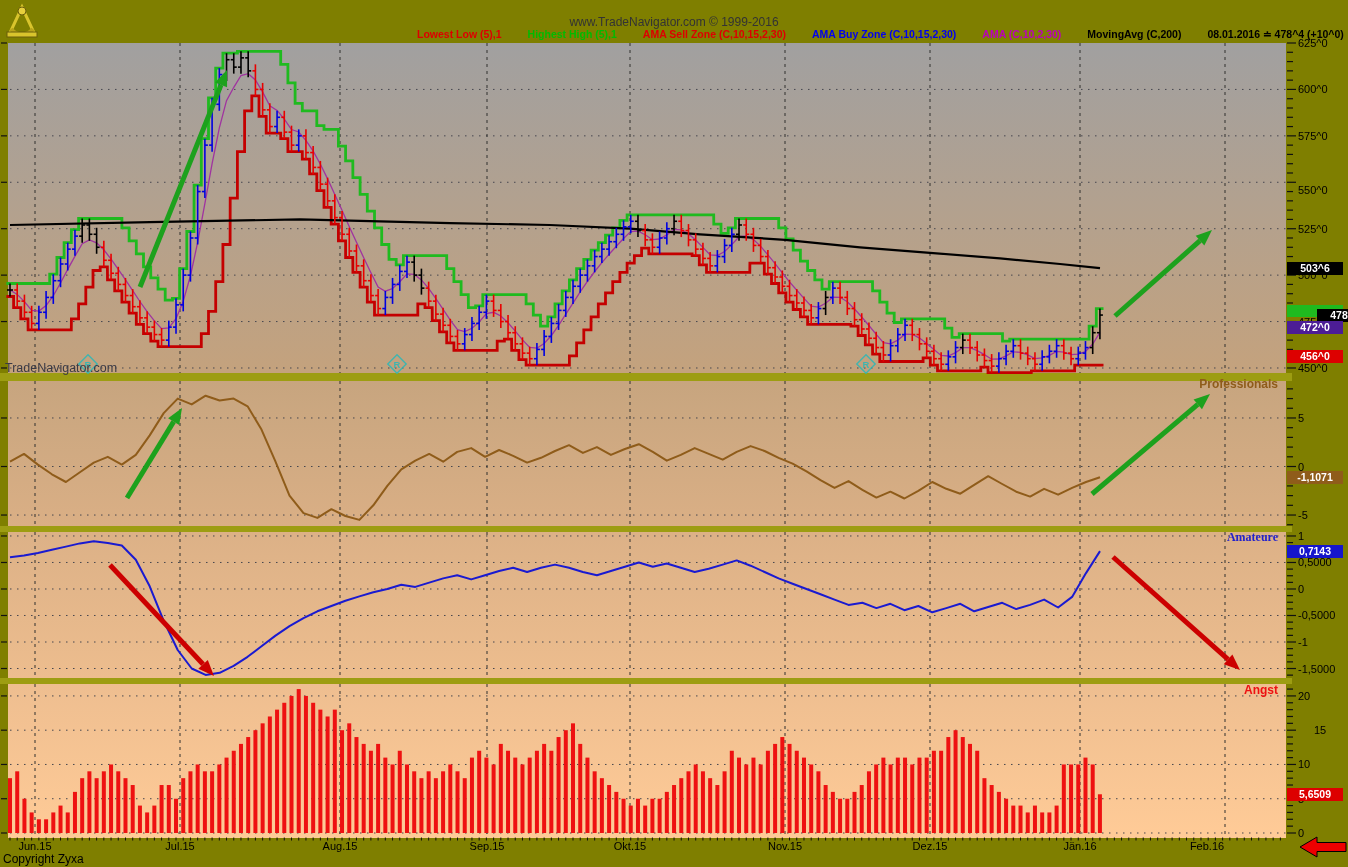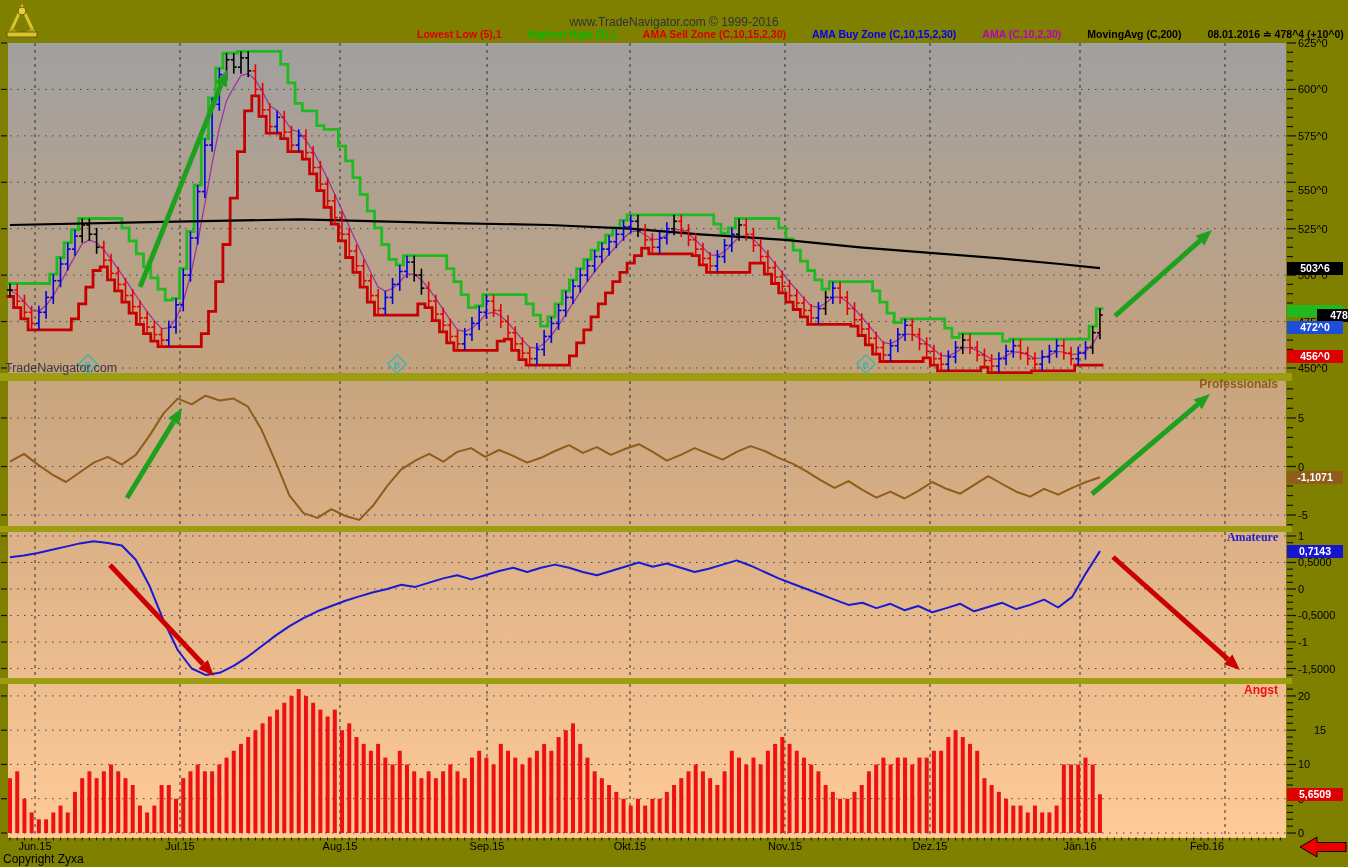--- a/index.html
+++ b/index.html
@@ -1401,21 +1401,21 @@
       <div class="month" style="left: 340px; top: 840px;">Aug.15</div>
       <div class="month" style="left: 487px; top: 840px;">Sep.15</div>
       <div class="month" style="left: 630px; top: 840px;">Okt.15</div>
       <div class="month" style="left: 785px; top: 840px;">Nov.15</div>
       <div class="month" style="left: 930px; top: 840px;">Dez.15</div>
       <div class="month" style="left: 1080px; top: 840px;">Jän.16</div>
       <div class="month" style="left: 1207px; top: 840px;">Feb.16</div>
       <div class="badge" style="left: 1287px; top: 261.669px; background: rgb(0, 0, 0);">503^6</div>
       <div class="strip" style="left: 1287px; top: 305.06px; background: rgb(31, 186, 31);"></div>
       <div class="badge" style="left: 1287px; top: 308.56px; background: rgb(0, 0, 0); margin-left: 30px;">478^4</div>
-      <div class="badge" style="left: 1287px; top: 320.631px; background: #1d4ed8;">472^0</div>
+      <div class="badge" style="left: 1287px; top: 320.631px; background: #4c1d95;">472^0</div>
       <div class="badge" style="left: 1287px; top: 350.344px; background: rgb(221, 0, 0);">456^0</div>
       <div class="badge" style="left: 1287px; top: 470.75px; background: rgb(143, 92, 26);">-1,1071</div>
       <div class="badge" style="left: 1287px; top: 544.622px; background: rgb(22, 22, 204);">0,7143</div>
       <div class="badge" style="left: 1287px; top: 787.768px; background: rgb(221, 0, 0);">5,6509</div>
       <div class="pane-lbl" style="right: 70px; top: 377px; color: rgb(143, 92, 26);">Professionals</div>
       <div class="pane-lbl" style="right: 70px; top: 530px; color: rgb(34, 34, 204); font-family: Liberation Serif, serif;">Amateure</div>
       <div class="pane-lbl" style="right: 70px; top: 683px; color: rgb(238, 17, 17);">Angst</div>
     </div>
 
   <div class="ovl wmark">TradeNavigator.com</div>

